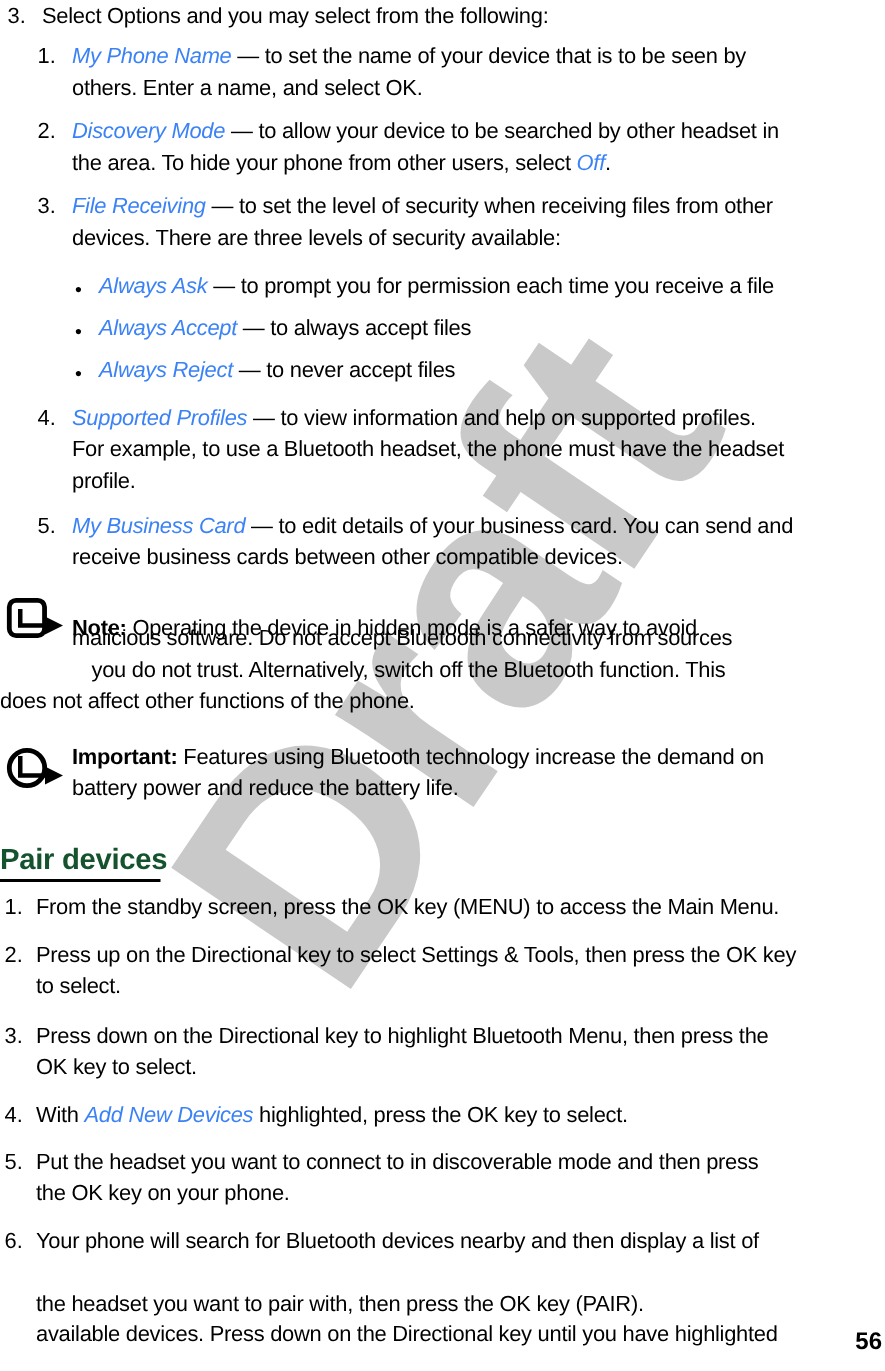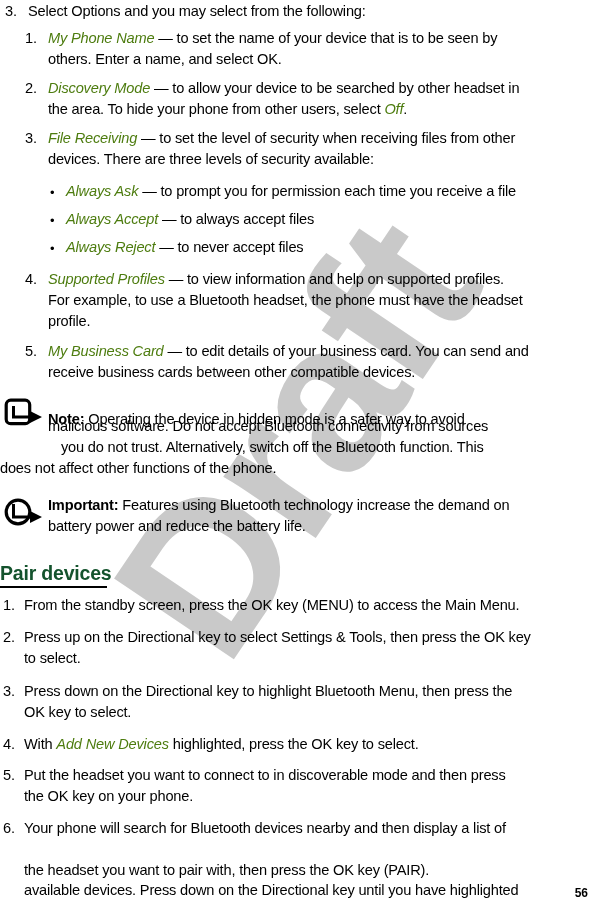--- a/index.html
+++ b/index.html
@@ -60,21 +60,21 @@
 
   .bullet {
     position: absolute;
     font-size: 13px;
     line-height: 13px;
     color: #000;
   }
 
   .ital {
     font-style: italic;
-    color: #4d7c0f;
+    color: #3b82f6;
   }
   .blue {
     color: #000000;
   }
   .bold {
     font-weight: 700;
   }
 
   
   #pair-heading {
@@ -101,21 +101,21 @@
     position: absolute;
     width: 40px;
     height: 30px;
   }
 
   
   #page-number {
     position: absolute;
     right: 2px;
     top: 886px;
-    font-size: 12px;
+    font-size: 16px;
     font-weight: 700;
     color: #000;
   }
 </style>
 </head>
 <body>
 
 <div id="watermark">Draft</div>
 
 <div id="page">

